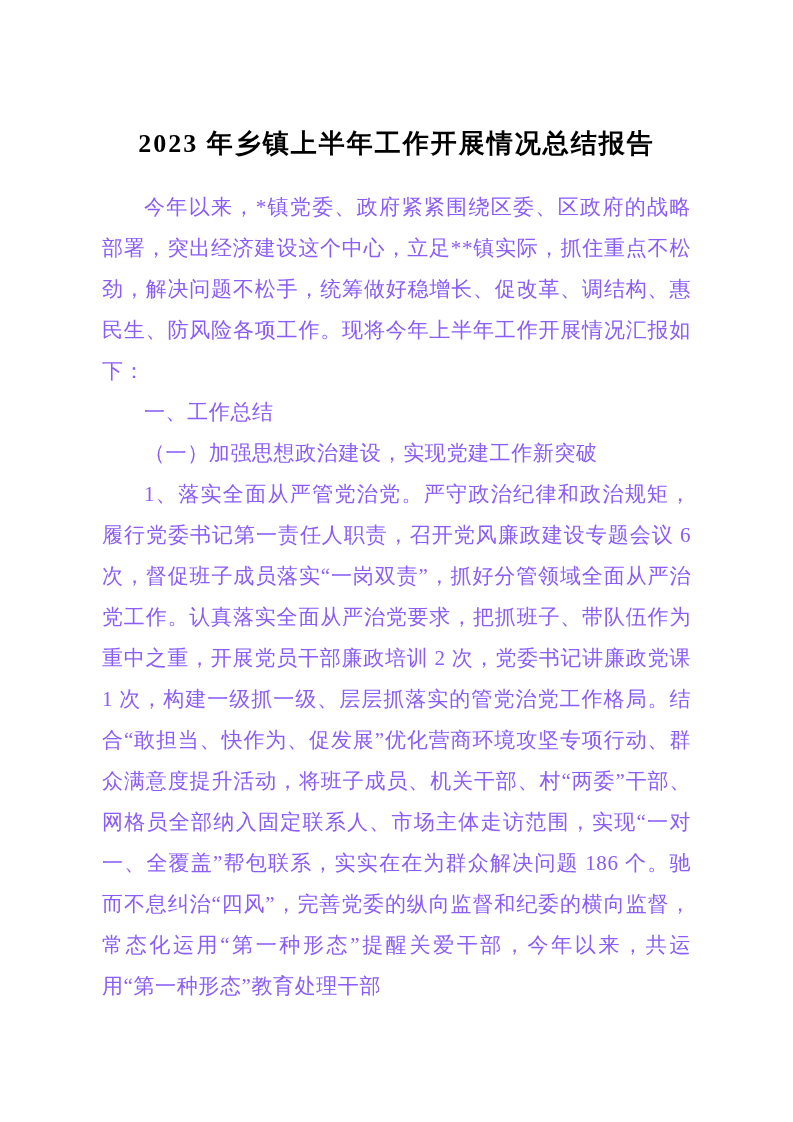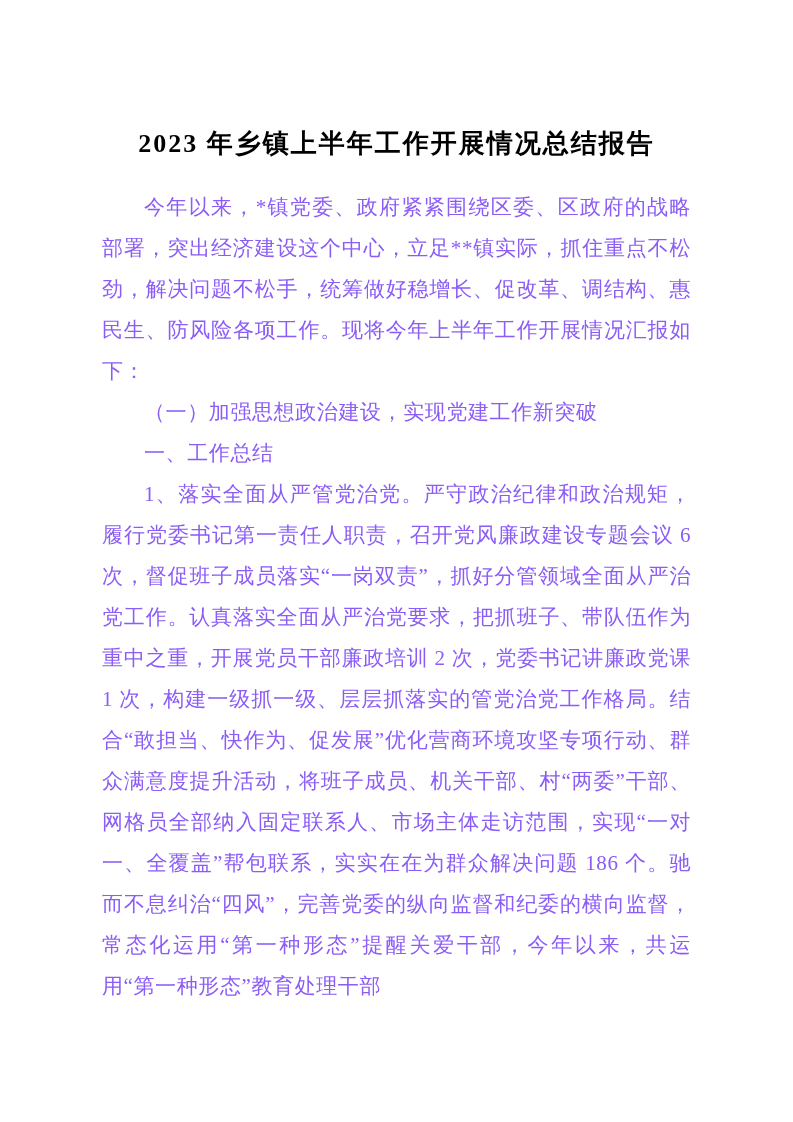--- a/index.html
+++ b/index.html
@@ -41,18 +41,18 @@
   }
 </style>
 </head>
 <body>
 
 <div class="page">
   <h1 class="doc-title">2023 年乡镇上半年工作开展情况总结报告</h1>
 
   <p class="para">今年以来，*镇党委、政府紧紧围绕区委、区政府的战略部署，突出经济建设这个中心，立足**镇实际，抓住重点不松劲，解决问题不松手，统筹做好稳增长、促改革、调结构、惠民生、防风险各项工作。现将今年上半年工作开展情况汇报如下：</p>
 
+  <p class="para">一、工作总结</p>
+
   <p class="para">（一）加强思想政治建设，实现党建工作新突破</p>
-
-  <p class="para">一、工作总结</p>
 
   <p class="para">1、落实全面从严管党治党。严守政治纪律和政治规矩，履行党委书记第一责任人职责，召开党风廉政建设专题会议 6 次，督促班子成员落实“一岗双责”，抓好分管领域全面从严治党工作。认真落实全面从严治党要求，把抓班子、带队伍作为重中之重，开展党员干部廉政培训 2 次，党委书记讲廉政党课 1 次，构建一级抓一级、层层抓落实的管党治党工作格局。结合“敢担当、快作为、促发展”优化营商环境攻坚专项行动、群众满意度提升活动，将班子成员、机关干部、村“两委”干部、网格员全部纳入固定联系人、市场主体走访范围，实现“一对一、全覆盖”帮包联系，实实在在为群众解决问题 186 个。驰而不息纠治“四风”，完善党委的纵向监督和纪委的横向监督，常态化运用“第一种形态”提醒关爱干部，今年以来，共运用“第一种形态”教育处理干部</p>
 </div>
 
 </body></html>

